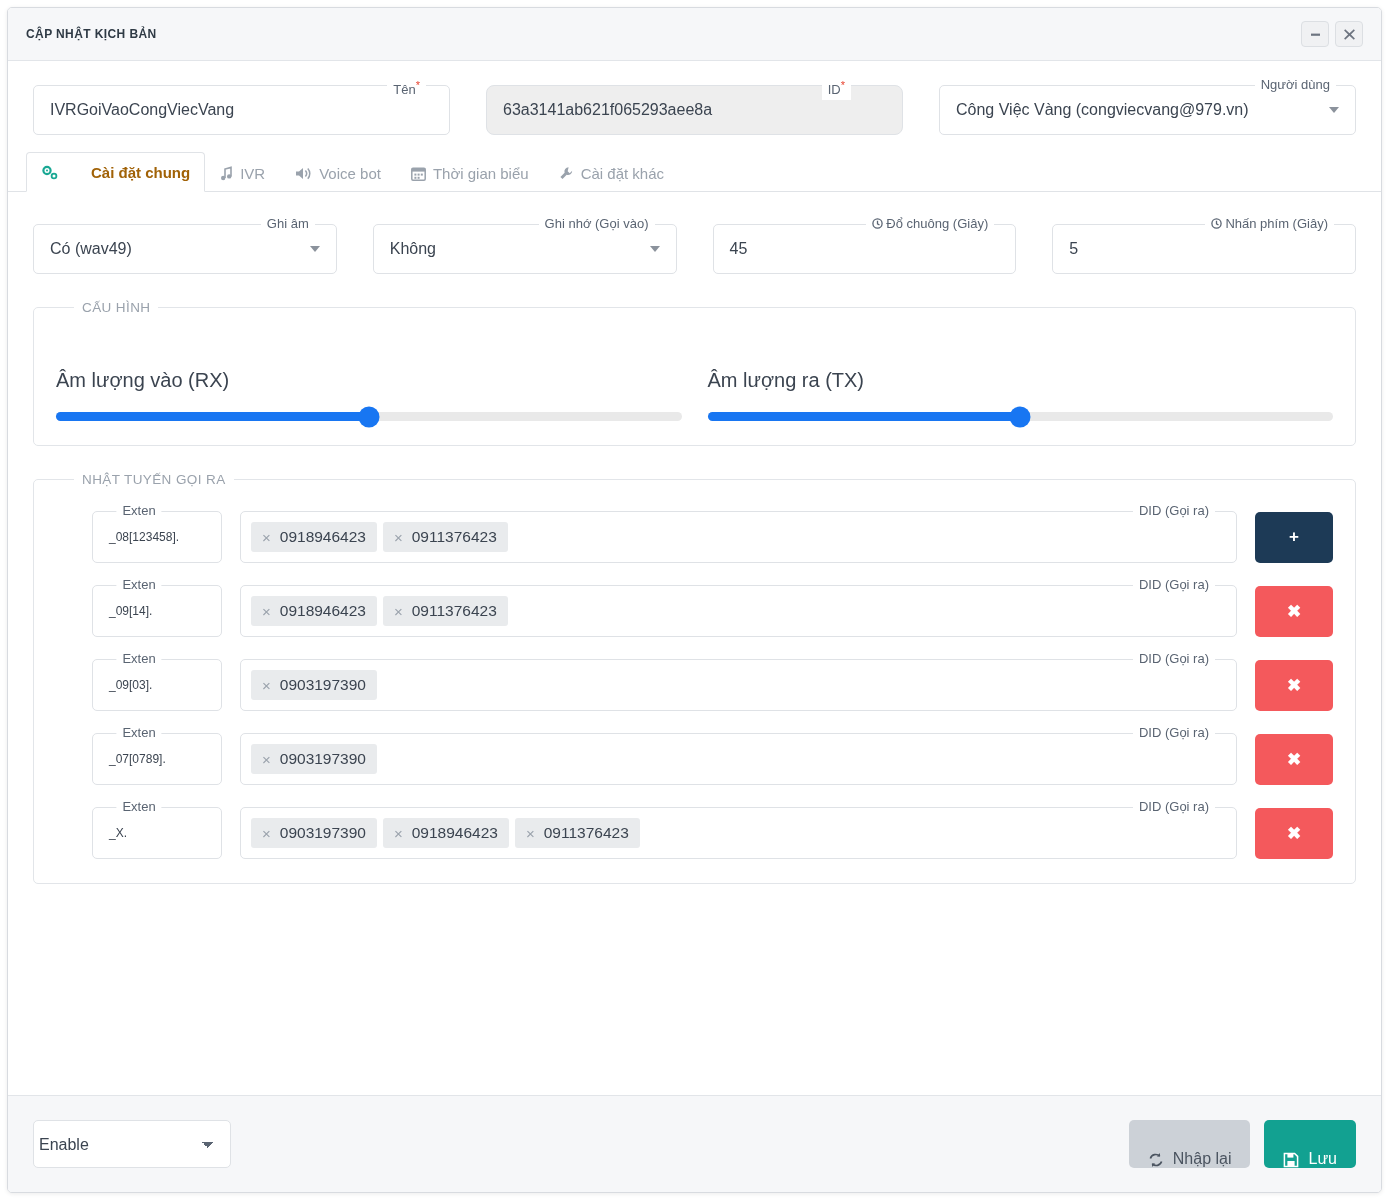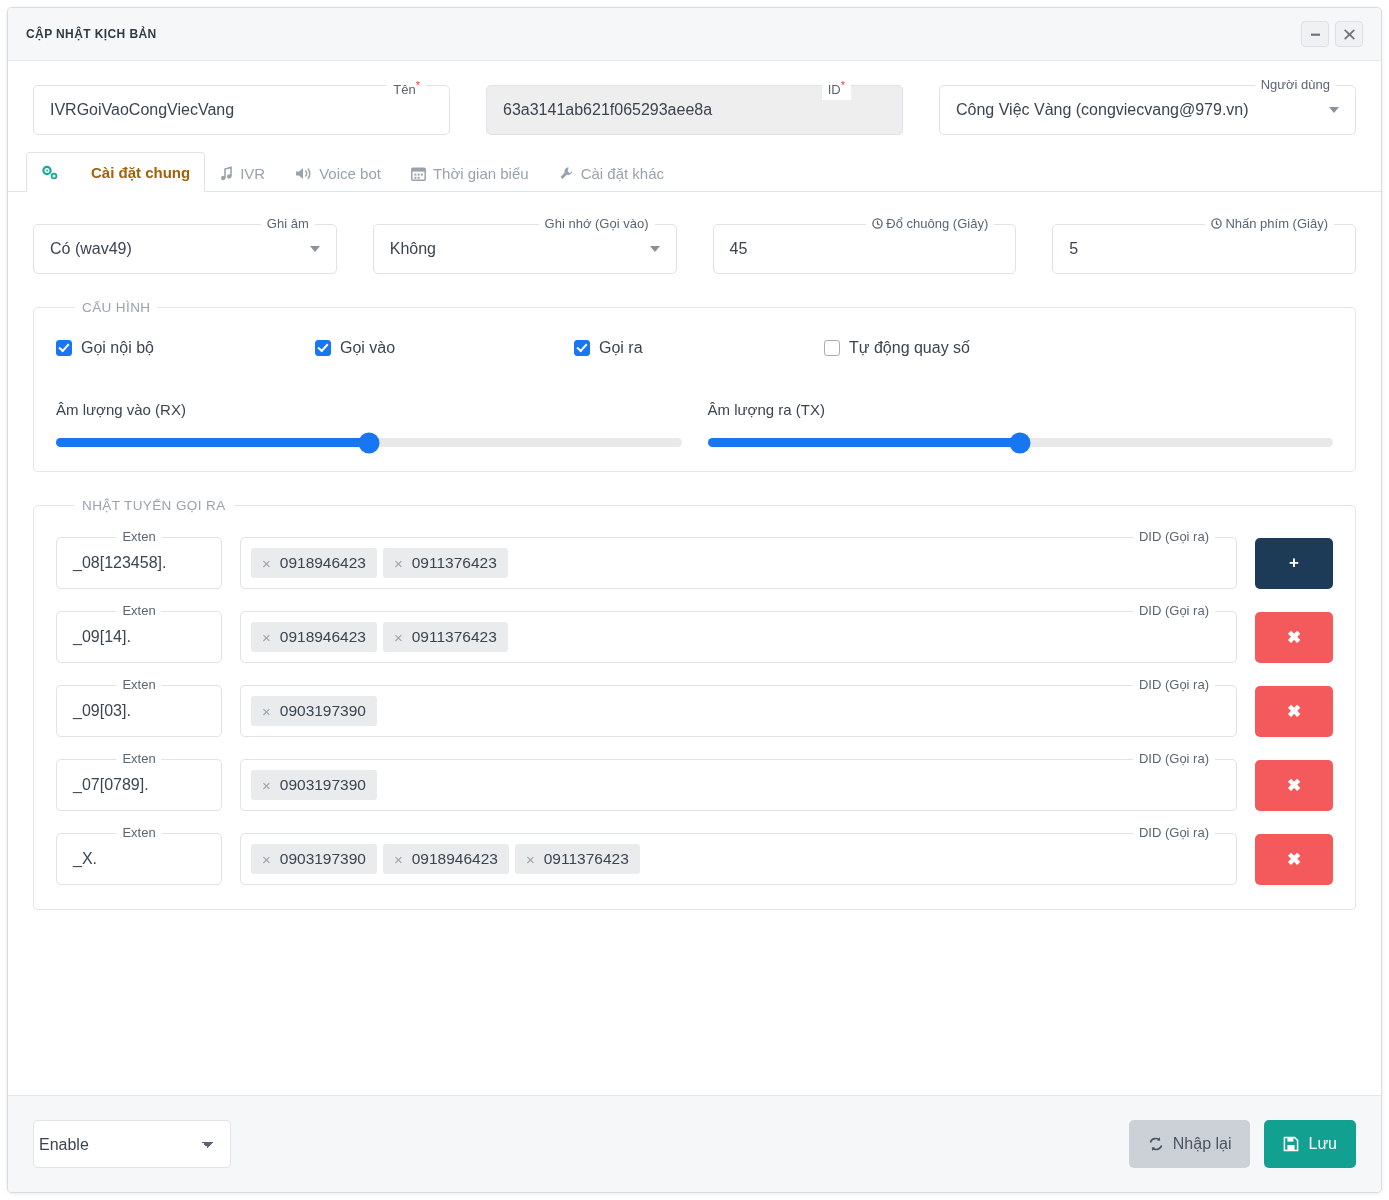--- a/index.html
+++ b/index.html
@@ -57,21 +57,21 @@
   .fl-field {
     border: 1px solid #dfe2e6;
     border-radius: 5px;
     background: #fff;
     height: 50px;
     display: flex; align-items: center;
     padding: 4px 16px;
     font-size: 16px; color: #3b4450;
     position: relative;
   }
-  .fl-field.readonly { background: #eeeeee; }
+  .fl-field.readonly { background: #eeeeee; border-radius: 8px; }
   .fl-label {
     position: absolute;
     top: -10px;
     background: #fff;
     padding: 0 6px;
     font-size: 13px; color: #5a6472;
     white-space: nowrap;
     line-height: 20px;
   }
   .fl-label .req { color: #e8432f; font-size: 11px; vertical-align: super; }
@@ -157,21 +157,21 @@
   .cbox.on { background: #1876f2; border-color: #1876f2; }
   .cbox.on::after {
     content: "";
     width: 4px; height: 8px;
     border: solid #fff; border-width: 0 2px 2px 0;
     transform: rotate(42deg) translate(-1px,-1px);
   }
 
   .sliders { display: flex; gap: 26px; padding: 44px 0 0 0; }
   .slider-col { flex: 1 1 0; }
-  .slider-label { font-size: 15px; color: #3b4450; margin-bottom: 20px; }
+  .slider-label { font-size: 20px; color: #3b4450; margin-bottom: 20px; }
   .track {
     position: relative;
     height: 9px; border-radius: 5px;
     background: #e9e9e9;
   }
   .fill {
     position: absolute; left: 0; top: 0; bottom: 0;
     border-radius: 5px; background: #1876f2;
   }
   .knob {
@@ -182,21 +182,21 @@
   }
 
   
   .route-row {
     display: flex; align-items: center;
     gap: 18px; margin-top: 22px;
   }
   .route-row:first-of-type { margin-top: 14px; }
   .exten { width: 166px; flex: 0 0 auto; }
   .exten .fl-label { left: 50%; transform: translateX(-50%); }
-  .exten .fl-field { height: 52px; font-size: 16px; }
+  .exten .fl-field { height: 52px; font-size: 12px; margin-left: 36px; }
   .did { flex: 1 1 auto; }
   .did .fl-label { right: 22px; }
   .did .fl-field {
     height: 52px; align-items: center;
     padding: 0 10px; flex-wrap: wrap; gap: 6px;
   }
   .chip {
     display: inline-flex; align-items: center; gap: 9px;
     background: #e9ebed; border-radius: 3px;
     padding: 6px 11px;
@@ -234,21 +234,21 @@
     cursor: pointer;
     background-image:
       linear-gradient(45deg, transparent 50%, #5a6472 50%),
       linear-gradient(135deg, #5a6472 50%, transparent 50%);
     background-position: calc(100% - 22px) 21px, calc(100% - 16px) 21px;
     background-size: 6px 6px, 6px 6px;
     background-repeat: no-repeat;
   }
   .footer-spacer { flex: 1 1 auto; }
   .btn {
-    display: inline-flex; align-items: center; gap: 9px;
+    display: inline-flex; align-items: flex-end; gap: 9px;
     height: 48px; padding: 0 19px;
     border: none; border-radius: 5px;
     font-size: 16px; cursor: pointer;
     font-family: "Liberation Sans", sans-serif;
   }
   .btn-reset { background: #ccd1d7; color: #4b5460; }
   .btn-save  { background: #12a191; color: #ffffff; }
   .btn svg { display: block; }
 </style>
 </head>
@@ -405,38 +405,20 @@
             </svg>
           </span>
           <span>Nhấn phím (Giây)</span>
         </div>
       </div>
     </div>
 
     <fieldset class="box">
       <legend>CẤU HÌNH</legend>
 
-      <div class="checks">
-        <label class="chk chk-c1">
-          <span class="cbox on"></span>
-          <span>Gọi nội bộ</span>
-        </label>
-        <label class="chk chk-c2">
-          <span class="cbox on"></span>
-          <span>Gọi vào</span>
-        </label>
-        <label class="chk chk-c3">
-          <span class="cbox on"></span>
-          <span>Gọi ra</span>
-        </label>
-        <label class="chk">
-          <span class="cbox"></span>
-          <span>Tự động quay số</span>
-        </label>
-      </div>
 
       <div class="sliders">
         <div class="slider-col">
           <div class="slider-label">Âm lượng vào (RX)</div>
           <div class="track">
             <div class="fill" id="fill-rx" style="width: 50%;"></div>
             <div class="knob" id="knob-rx" style="left: 50%;"></div>
           </div>
         </div>
         <div class="slider-col">

